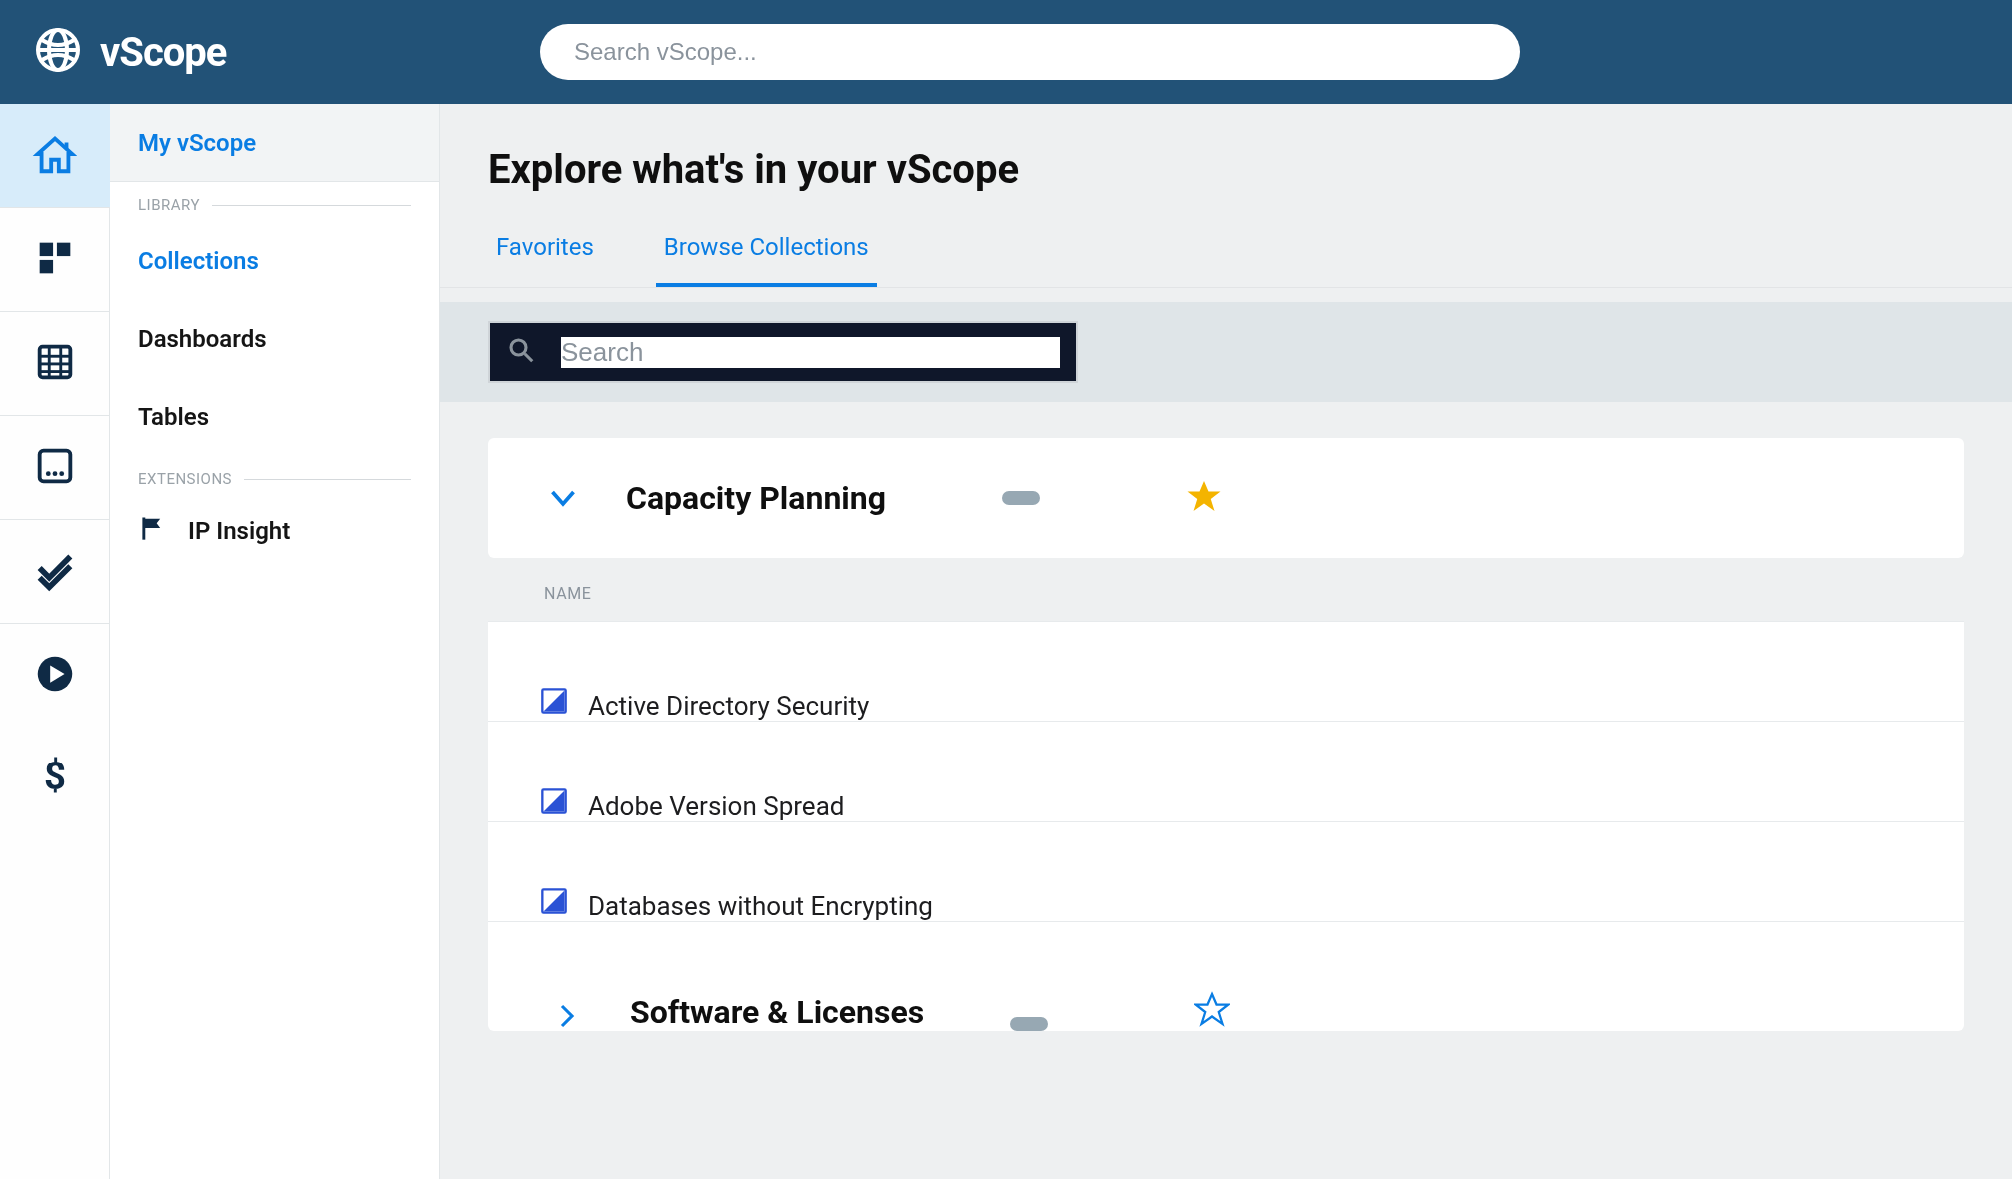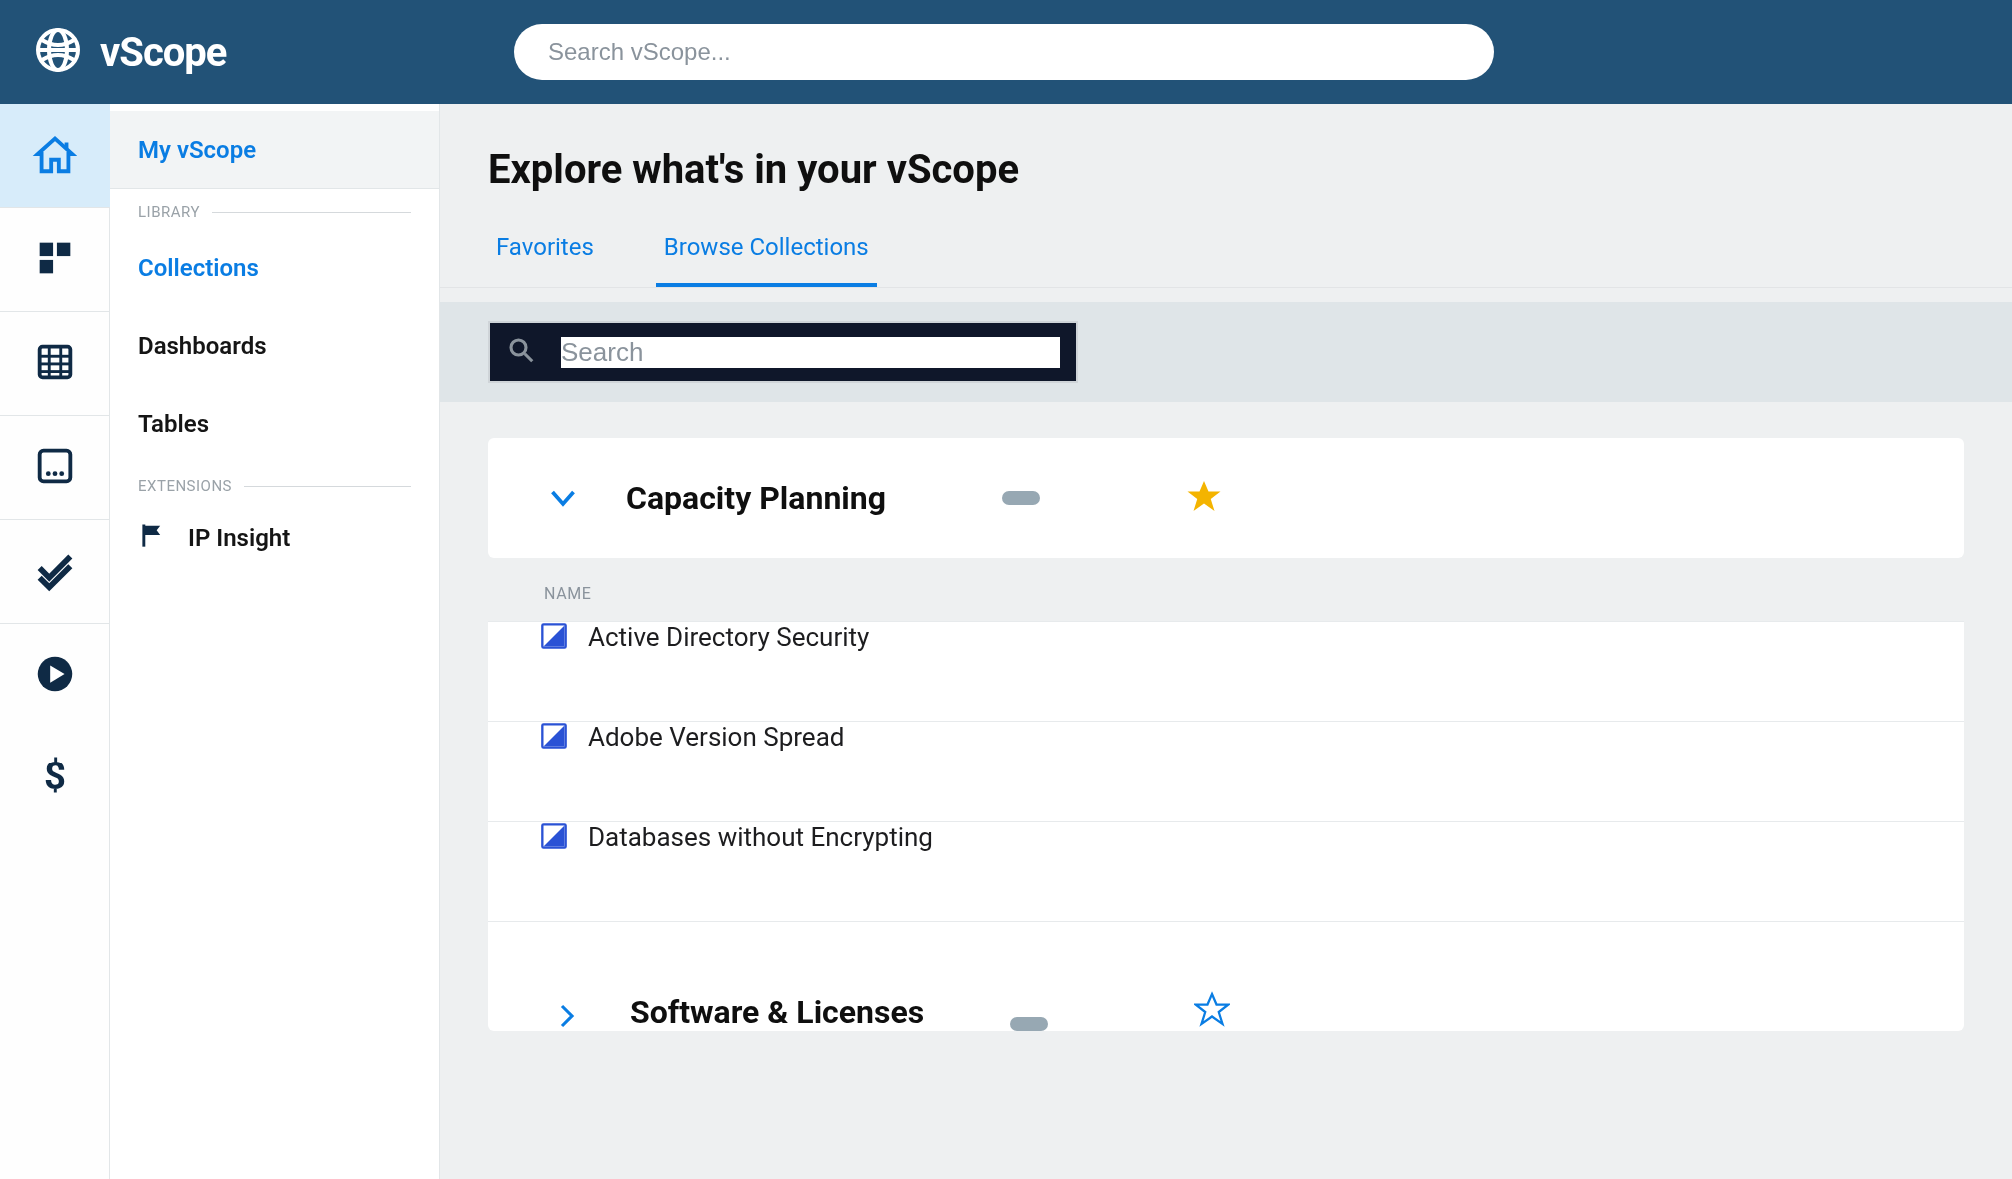--- a/index.html
+++ b/index.html
@@ -1,60 +1,60 @@
 <!DOCTYPE html>
 <html><head>
 <meta charset="utf-8">
 <style>
   * { box-sizing: border-box; margin: 0; padding: 0; }
   body { font-family: -apple-system, BlinkMacSystemFont, "Segoe UI", Roboto, Helvetica, Arial, sans-serif; background: #eaedef; color: #111; width: 2012px; height: 1179px; overflow: hidden; }
 
   
-  .topbar { height: 104px; background: #225277; display: flex; align-items: center; }
+  .topbar { height: 104px; background: #225277; display: flex; align-items: center; gap: 26px; }
   .brand { display: flex; align-items: center; padding-left: 34px; width: 514px; }
   .brand-name { color: #fff; font-size: 40px; font-weight: 700; margin-left: 18px; letter-spacing: -1px; }
   .search-pill { flex: none; margin-left: 0; width: 980px; height: 56px; background: #fff; border-radius: 999px; display: flex; align-items: center; padding: 0 34px; }
   .search-pill input { border: none; outline: none; font-size: 24px; width: 100%; color: #333; }
   .search-pill input::placeholder { color: #8a939c; }
 
   
   .main-wrap { display: flex; height: calc(100% - 104px); }
 
   .iconbar { width: 110px; background: #fefefe; border-right: 1px solid #e2e6e8; display: flex; flex-direction: column; align-items: center; }
   .iconbar .icon-btn { width: 110px; height: 104px; display: flex; align-items: center; justify-content: center; border-bottom: 1px solid #e2e6e8; cursor: pointer; }
   .iconbar .icon-btn.active { background: #d7ecfa; }
   .iconbar .icon-btn svg { width: 46px; height: 46px; }
 
   .sidebar { width: 330px; background: #fff; border-right: 1px solid #e2e6e8; }
   .sidebar-item { height: 78px; display: flex; align-items: center; padding-left: 28px; font-size: 24px; font-weight: 600; color: #151515; cursor: pointer; }
   .sidebar-item.active { color: #0a7de3; background: #fff; }
   .section-label { display:flex; align-items:center; padding: 14px 28px 8px 28px; font-size: 15px; letter-spacing: .5px; color: #9aa2a8; text-transform: uppercase; gap:12px;}
   .section-label .line { flex:1; height:1px; background:#d5d9dc; }
-  .my-item { background: #f2f4f5; height: 78px; display:flex; align-items:center; padding-left: 28px; font-size:24px; color:#0a7de3; font-weight:600; border-bottom:1px solid #e2e6e8; cursor:pointer;margin-top:7px;}
+  .my-item { background: #f2f4f5; height: 78px; display:flex; align-items:center; padding-left: 28px; font-size:24px; color:#0a7de3; font-weight:600; border-bottom:1px solid #e2e6e8; cursor:pointer;}
   .ext-item { height: 70px; display:flex; align-items:center; padding-left: 28px; gap:22px; font-size:24px; font-weight:600; color:#151515; cursor:pointer;}
 
   .content { flex: 1; background: #eef0f1; overflow:auto; min-width:0; }
   .page-title { font-size: 40px; font-weight: 700; color: #0f0f0f; padding: 42px 0 0 48px; }
 
   .tabs { display:flex; gap: 54px; padding: 40px 0 0 48px; border-bottom: 1px solid #e2e4e6; }
   .tab { font-size: 24px; color:#0a7de3; padding: 0 8px 22px 8px; cursor:pointer; }
   .tab.active { border-bottom: 4px solid #0a7de3; }
 
   .filter-row { height: 100px; background: #dfe5e8; display:flex; align-items:center; padding-left: 48px; margin-top: 14px; }
   .filter-box { width: 590px; height: 62px; background: #0f172a; border: 2px solid #cfd4d8; display:flex; align-items:center; padding: 8px 16px; gap: 25px; }
   .filter-box input { border:none; outline:none; font-size: 26px; width:100%; color:#333; }
   .filter-box input::placeholder { color:#8a939c; }
 
   .collections { padding: 36px 48px 40px 48px; }
   .coll-head { background:#fff; height: 120px; display:flex; align-items:center; padding-left: 52px; border-radius: 6px; gap: 36px; }
   .coll-title { font-size: 32px; font-weight: 700; color: #0f0f0f; margin-left: 4px; margin-right: 80px; }
   .pill-tag { width: 38px; height: 14px; border-radius: 999px; background:#97a8b3; }
   .star { margin-left: 110px; }
   .list-head { font-size: 16px; letter-spacing:.6px; color:#8a939c; padding: 26px 8px 18px 56px; }
-  .list-row { background:#fff; height: 100px; border-top:1px solid #e7eaec; display:flex; align-items:flex-start; padding-left: 52px; gap: 20px; font-size: 26px; color:#1d1d1f; cursor:pointer;}
+  .list-row { background:#fff; height: 100px; border-top:1px solid #e7eaec; display:flex; align-items:flex-end; padding-left: 52px; gap: 20px; font-size: 26px; color:#1d1d1f; cursor:pointer;}
   .coll-sub { margin-top: 0; background:#fff; border-top:1px solid #e7eaec; height: 110px; display:flex; align-items:flex-end; padding-left: 56px; gap:36px; border-radius:0 0 6px 6px; }
   .coll-sub .coll-title { margin-right: 50px; }
   .chev-box { width: 46px; display:flex; justify-content:center; }
 
   .icon-chart { width: 28px; height:28px; }
 </style>
 </head>
 <body>
 
 <div class="topbar">

